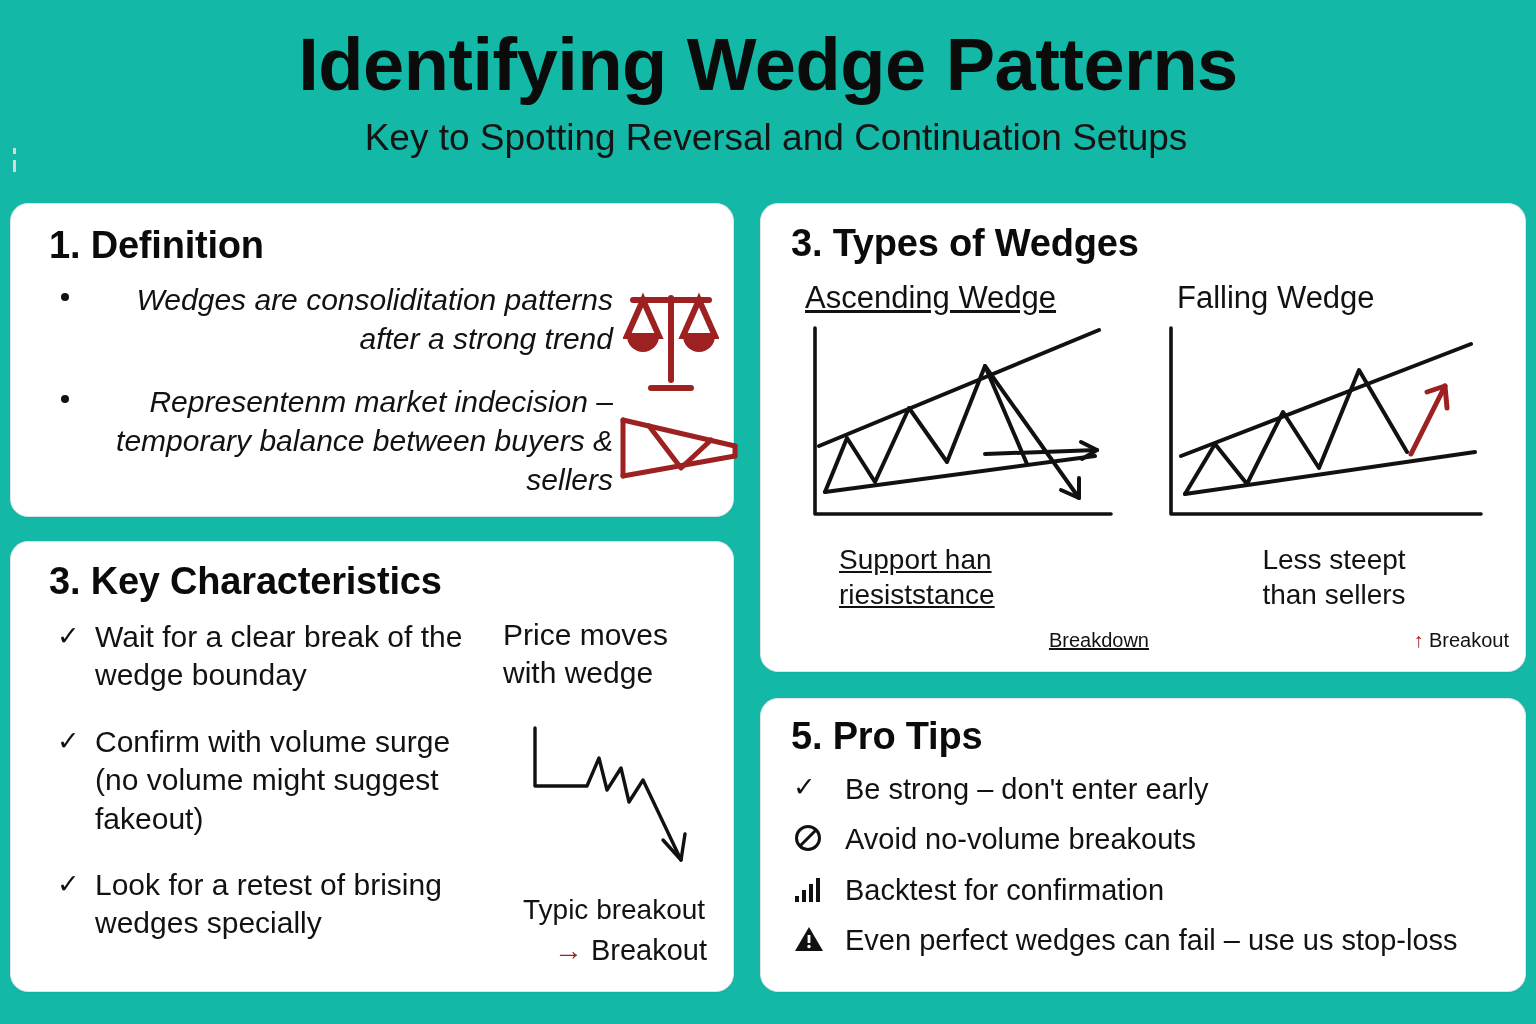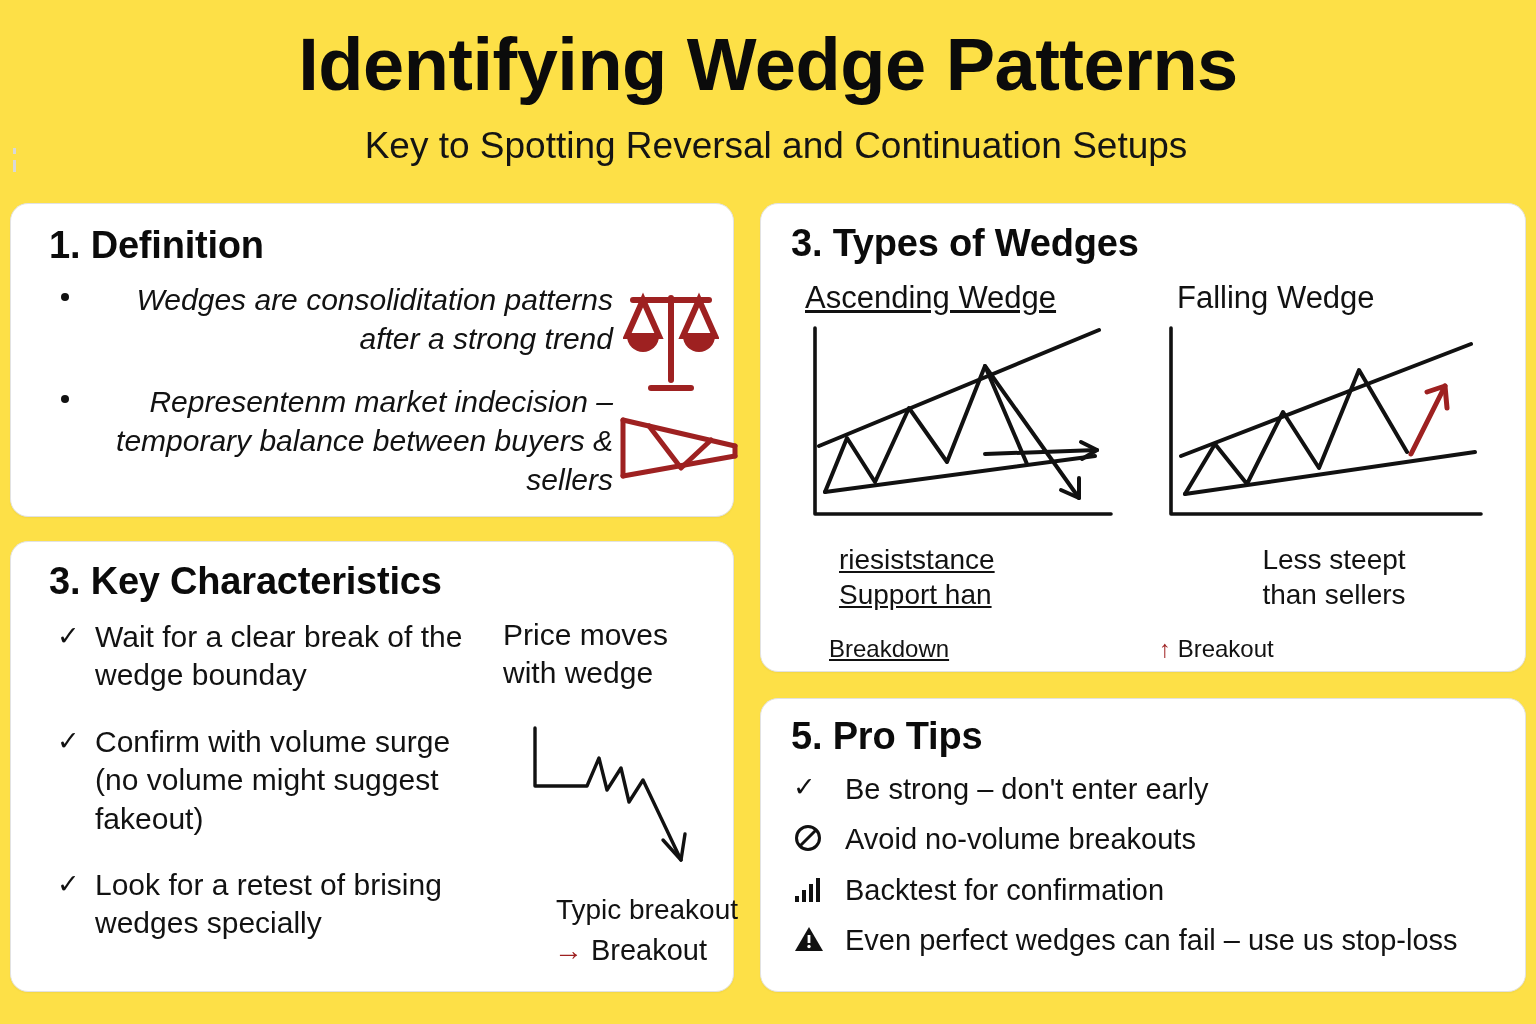--- a/index.html
+++ b/index.html
@@ -4,21 +4,21 @@
 <style>
   html, body {
     margin: 0;
     padding: 0;
     background: #ffffff;
   }
   #page {
     position: relative;
     width: 1536px;
     height: 1024px;
-    background: #fde047;
+    background: #14b8a6;
     font-family: "Liberation Sans", sans-serif;
     color: #111111;
     overflow: hidden;
   }
   
   #header {
     position: absolute;
     left: 0; top: 0;
     width: 1536px;
     text-align: center;
@@ -27,21 +27,21 @@
     margin: 0;
     padding-top: 26px;
     font-size: 74px;
     font-weight: 800;
     letter-spacing: -0.5px;
     line-height: 1.05;
     color: #0b0b0b;
     font-family: "Liberation Sans", sans-serif;
   }
   #subtitle {
-    margin: 12px;
+    margin: 4px;
     padding-top: 10px;
     font-size: 37px;
     font-weight: 400;
     color: #141414;
     line-height: 1.1;
     padding-left: 16px;
   }
   
   .edge-artifact {
     position: absolute;
@@ -143,21 +143,21 @@
   #mini-chart {
     position: absolute;
     left: 518px;
     top: 182px;
   }
   #typ-breakout-label {
     position: absolute;
     left: 512px;
     top: 352px;
     width: 215px;
-    text-align: right;
+    text-align: left;
     font-size: 28px;
     color: #121212;
     white-space: nowrap;
   }
   #mini-breakout-row {
     position: absolute;
     left: 512px;
     top: 392px;
     width: 215px;
     text-align: center;
@@ -179,24 +179,24 @@
   }
   .wedge-caption {
     margin-top: 10px;
     font-size: 28px;
     line-height: 1.26;
     color: #121212;
     text-align: center;
   }
   .wedge-caption.left-align { text-align: left; padding-left: 40px; }
   .wedge-tag {
-    margin-top: 22px;
-    font-size: 24px;
-    color: #121212;
-    text-align: left;
+    margin-top: 16px;
+    font-size: 20px;
+    color: #121212;
+    text-align: right;
     white-space: nowrap;
   }
   .wedge-tag.left-shift { padding-left: 30px; }
   
   #protips-list {
     position: absolute;
     left: 28px;
     top: 72px;
     width: 716px;
     margin: 0;
@@ -338,22 +338,22 @@
             <path d="M186 132 L298 128"></path>
             <path d="M298 128 L282 120 M298 128 L283 137"></path>
 
             <path d="M186 44 L280 176"></path>
             <path d="M280 176 L262 168 M280 176 L280 156"></path>
           </g>
         </svg>
       </div>
 
       <div class="wedge-caption left-align">
+        <div>Support han</div>
         <div>riesiststance</div>
-        <div>Support han</div>
       </div>
 
       <div class="wedge-tag left-shift">
         <span>Breakdown</span>
       </div>
     </div>
 
     <div class="wedge-panel" id="wedge-panel-right">
       <div class="wedge-heading" style="margin-left:18px;">Falling Wedge</div>
 

